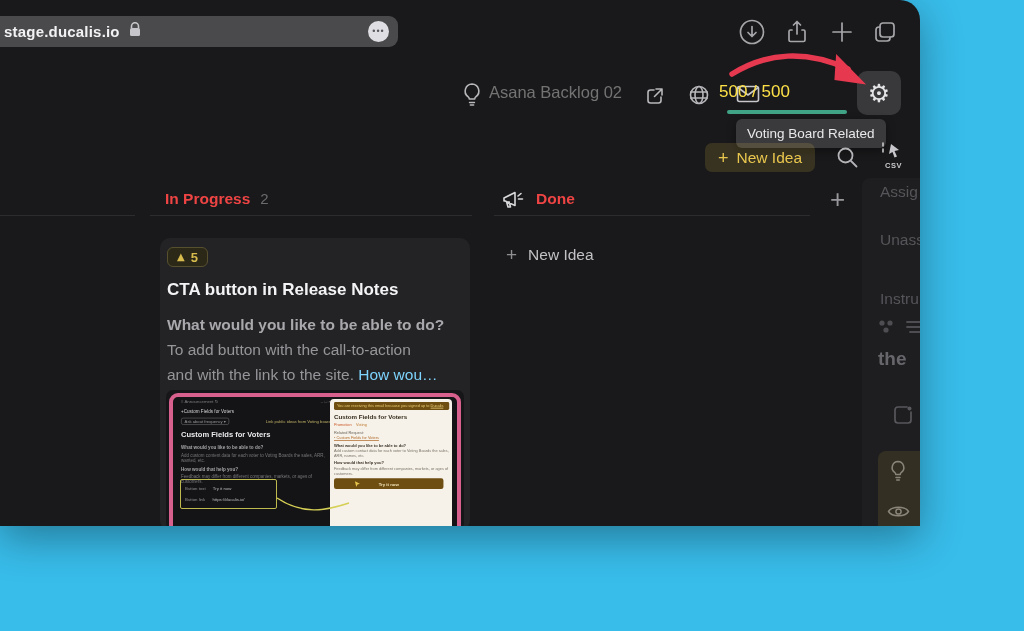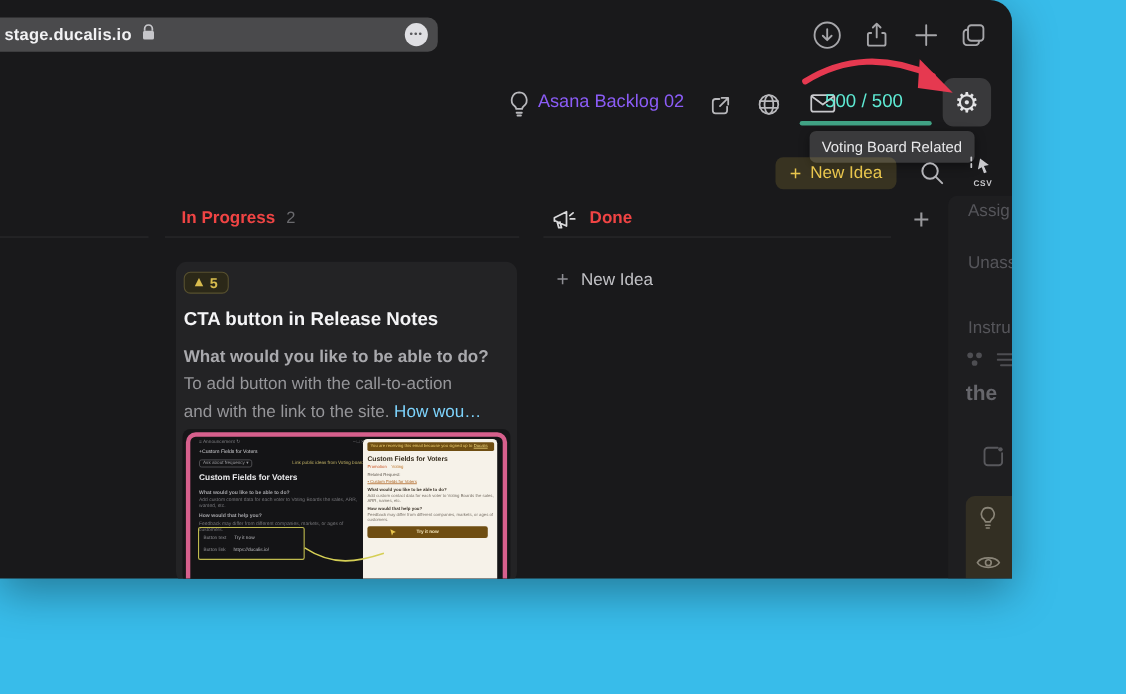--- a/index.html
+++ b/index.html
@@ -21,23 +21,23 @@
   .lock { margin-left:9px; }
   .more-btn { position:absolute; right:9px; top:5px; width:21px; height:21px; border-radius:50%;
               background:#DFDFE3; display:flex; align-items:center; justify-content:center; }
   .more-btn span { color:#5A5A5E; font-size:9px; letter-spacing:1px; line-height:1; }
 
   
   .tool { top:16px; width:31px; height:31px; display:flex; align-items:center; justify-content:center; }
   .tool svg { stroke:#A6A6AA; fill:none; stroke-width:1.7; stroke-linecap:round; stroke-linejoin:round; }
 
   
-  .hdr-title { left:489px; top:83px; color:#8b5cf6; font-size:16.5px; font-weight:500; }
+  .hdr-title { left:489px; top:83px; color:#737373; font-size:16.5px; font-weight:500; }
   .icon-btn svg { stroke:#B8B8BC; fill:none; stroke-width:1.6; stroke-linecap:round; stroke-linejoin:round; }
-  .votes-count { left:750px; top:82px; color:#5eead4; font-size:17px; font-weight:500; }
+  .votes-count { left:719px; top:82px; color:#fde047; font-size:17px; font-weight:500; }
   .votes-underline { left:727px; top:110px; width:120px; height:3.5px; background:#41A385; border-radius:2px; }
   .gear-btn { left:857px; top:71px; width:44px; height:44px; background:#39393B; border-radius:10px;
               display:flex; align-items:center; justify-content:center; }
   .gear-btn span { color:#E4E4E6; font-size:25px; line-height:1; font-family:"DejaVu Sans",sans-serif; }
 
   .tooltip { left:736px; top:119px; height:29px; background:#3A3A3C; border-radius:6px;
              display:flex; align-items:center; padding:0 11px; box-shadow:0 3px 10px rgba(0,0,0,.4); }
   .tooltip span { color:#E8E8EA; font-size:13.5px; white-space:nowrap; }
 
   

